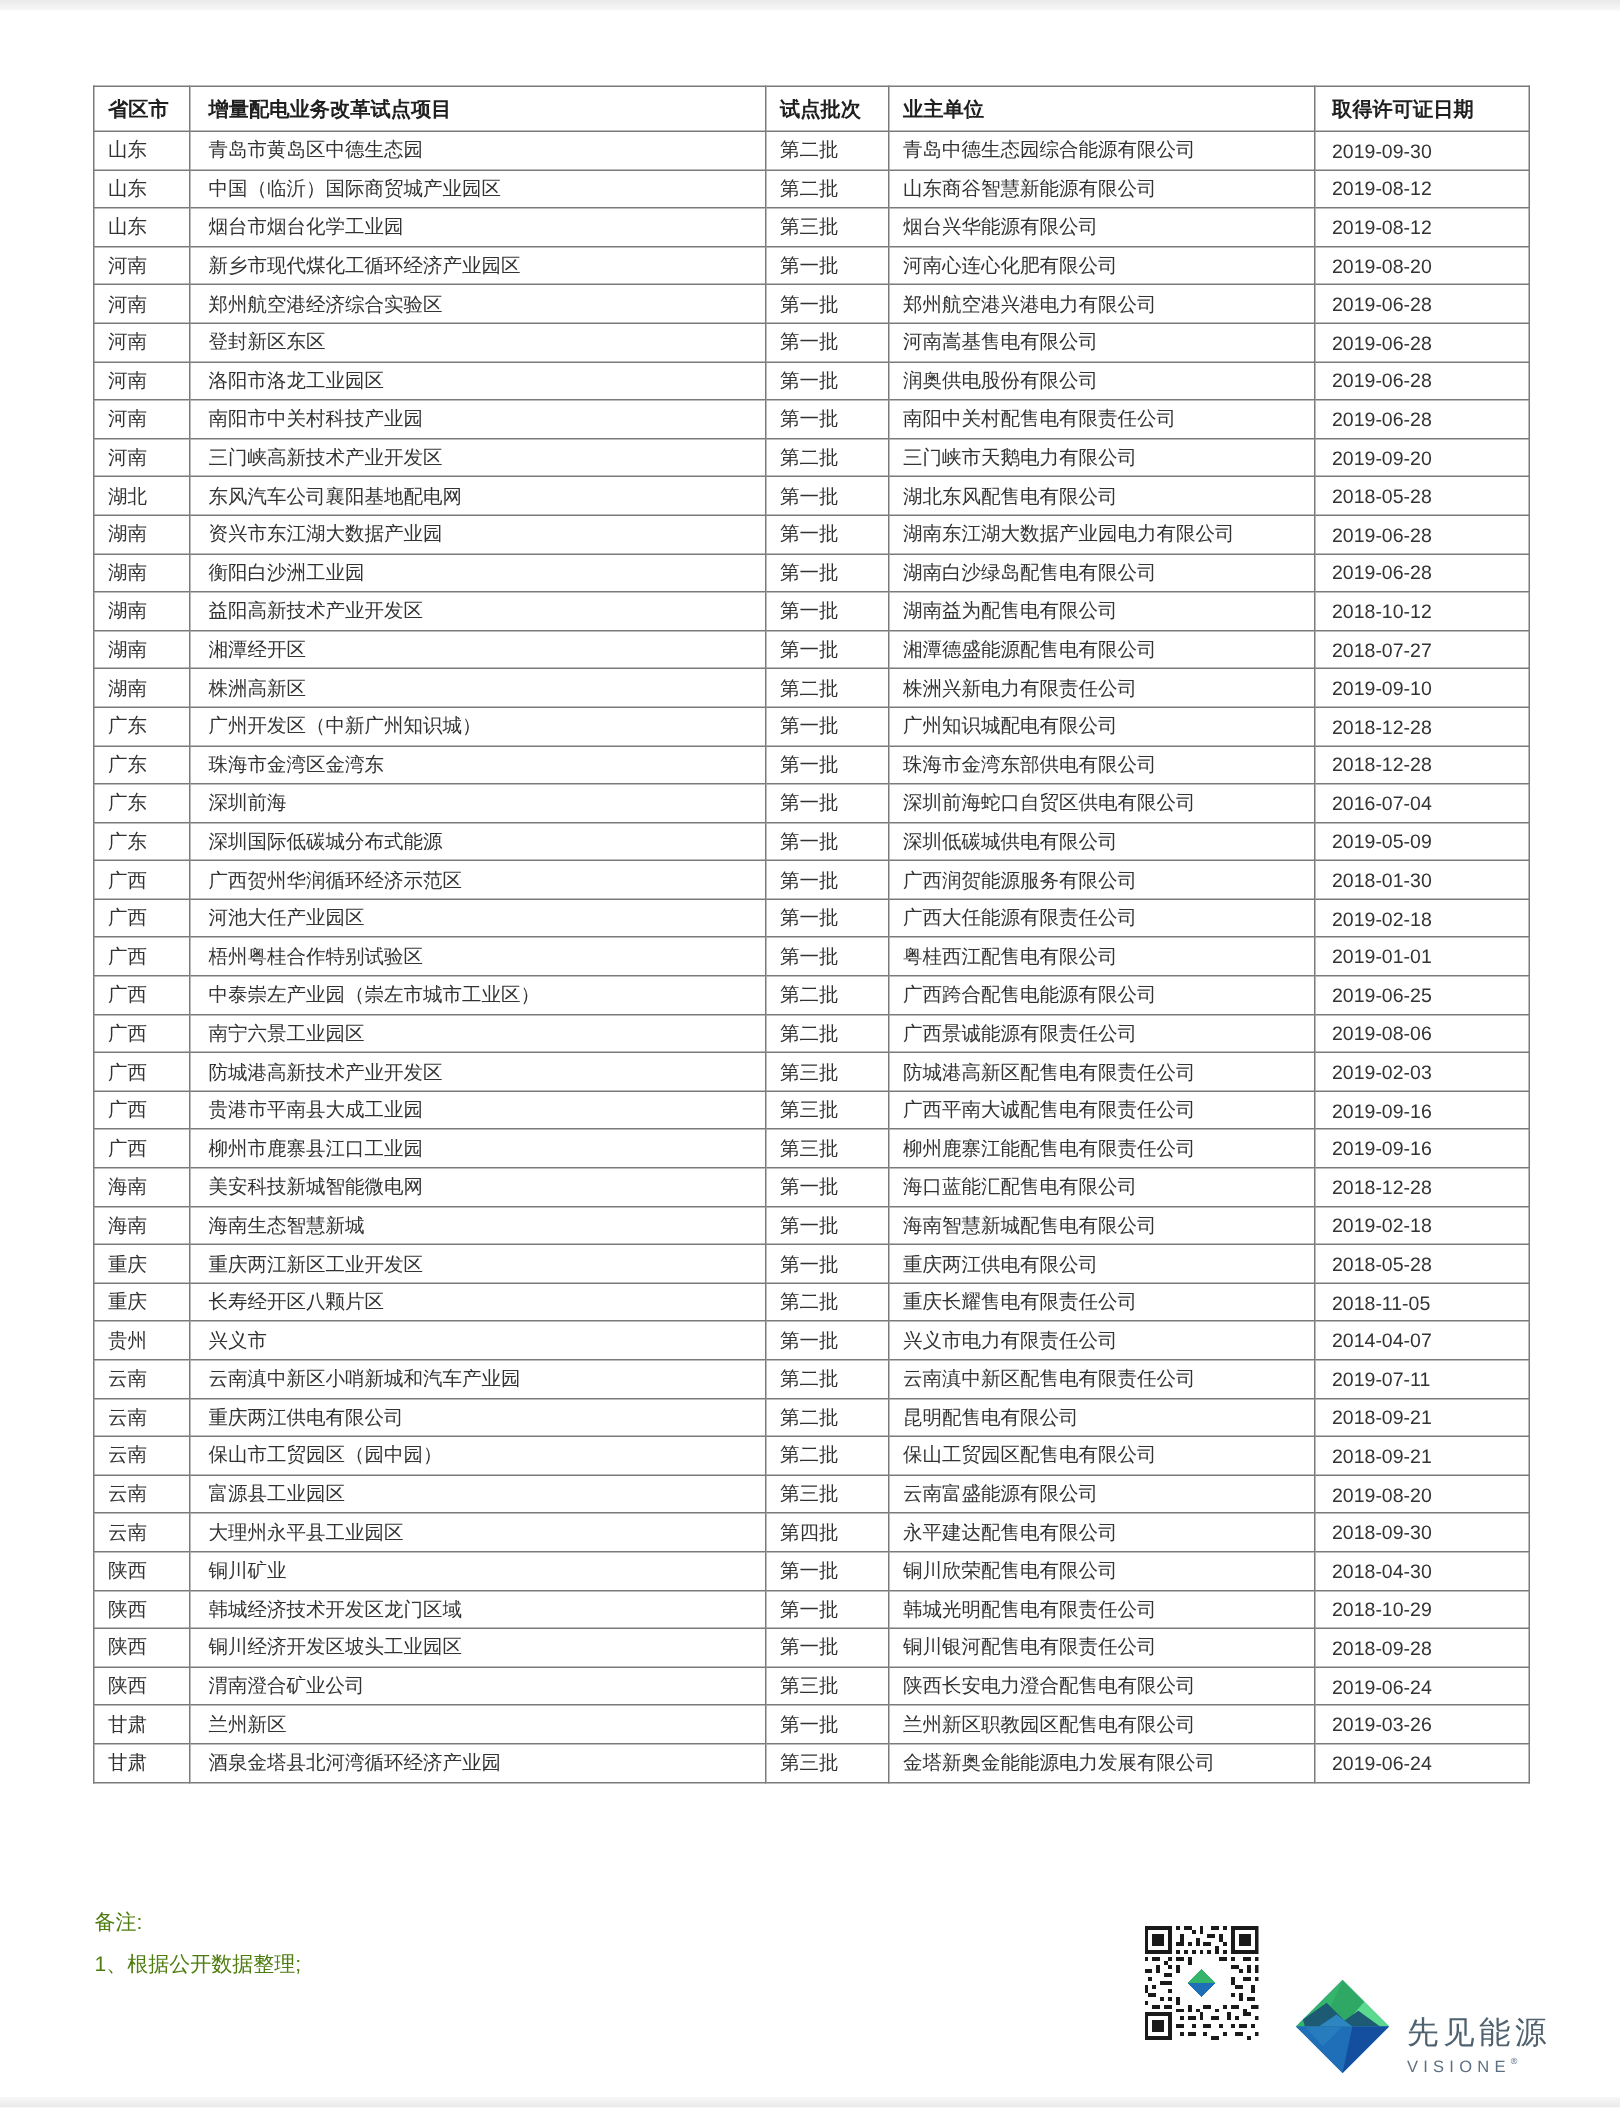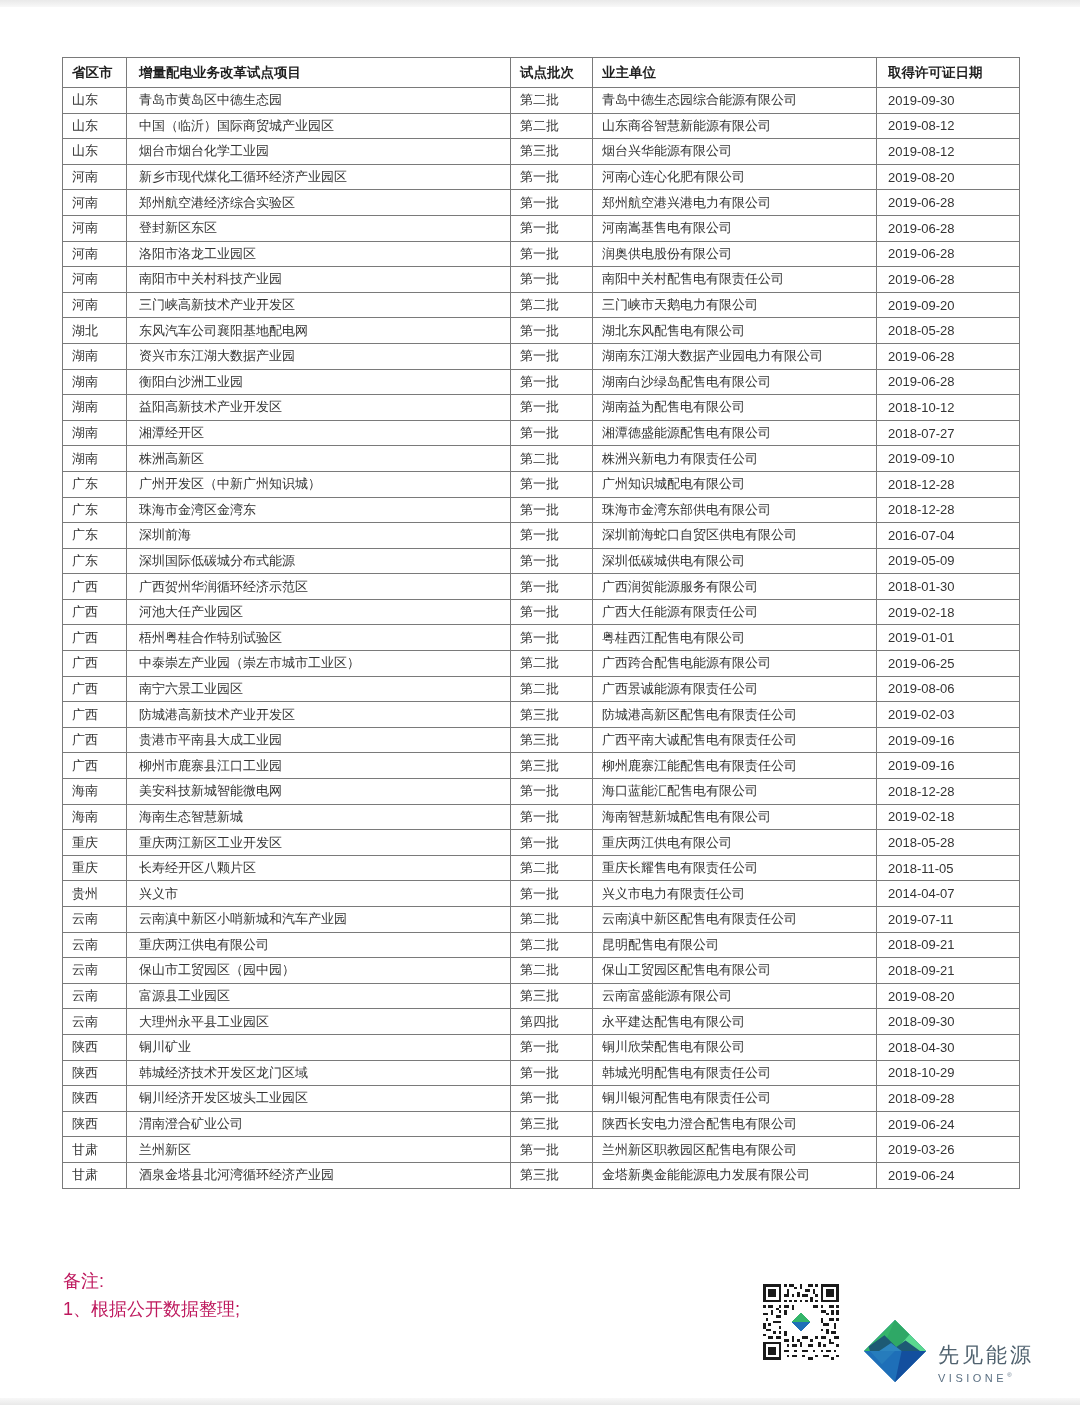--- a/index.html
+++ b/index.html
@@ -21,21 +21,21 @@
     padding:0 6px 0 9px;
     white-space:nowrap;overflow:hidden;
     text-align:left;vertical-align:middle;
   }
   th{height:29px;font-weight:bold;color:#1f1f1f;font-size:13.5px;}
   td{height:24.6px;}
   td:nth-child(2){padding-left:12px;}
   th:nth-child(2){padding-left:12px;}
   td:nth-child(5),th:nth-child(5){padding-left:11px;}
 
-  .notes{position:absolute;left:63px;top:1268px;font-size:18px;color:#be185d;line-height:26px;}
+  .notes{position:absolute;left:63px;top:1268px;font-size:14px;color:#4d7c0f;line-height:26px;}
   .notes .note-title{margin-bottom:2px;}
 
   .qr{position:absolute;left:763px;top:1284px;width:76px;height:76px;}
   .brand{position:absolute;left:862px;top:1300px;width:160px;height:84px;display:flex;align-items:flex-end;}
   .brand-mark{width:66px;height:66px;flex:0 0 auto;}
   .brand-text{margin-left:10px;}
   .brand-cn{font-size:21px;color:#50626f;letter-spacing:3px;white-space:nowrap;}
   .brand-en{font-size:11px;color:#5b7083;letter-spacing:3.5px;margin-top:3px;white-space:nowrap;}
   .brand-en sup{font-size:6px;vertical-align:top;}
 </style>

